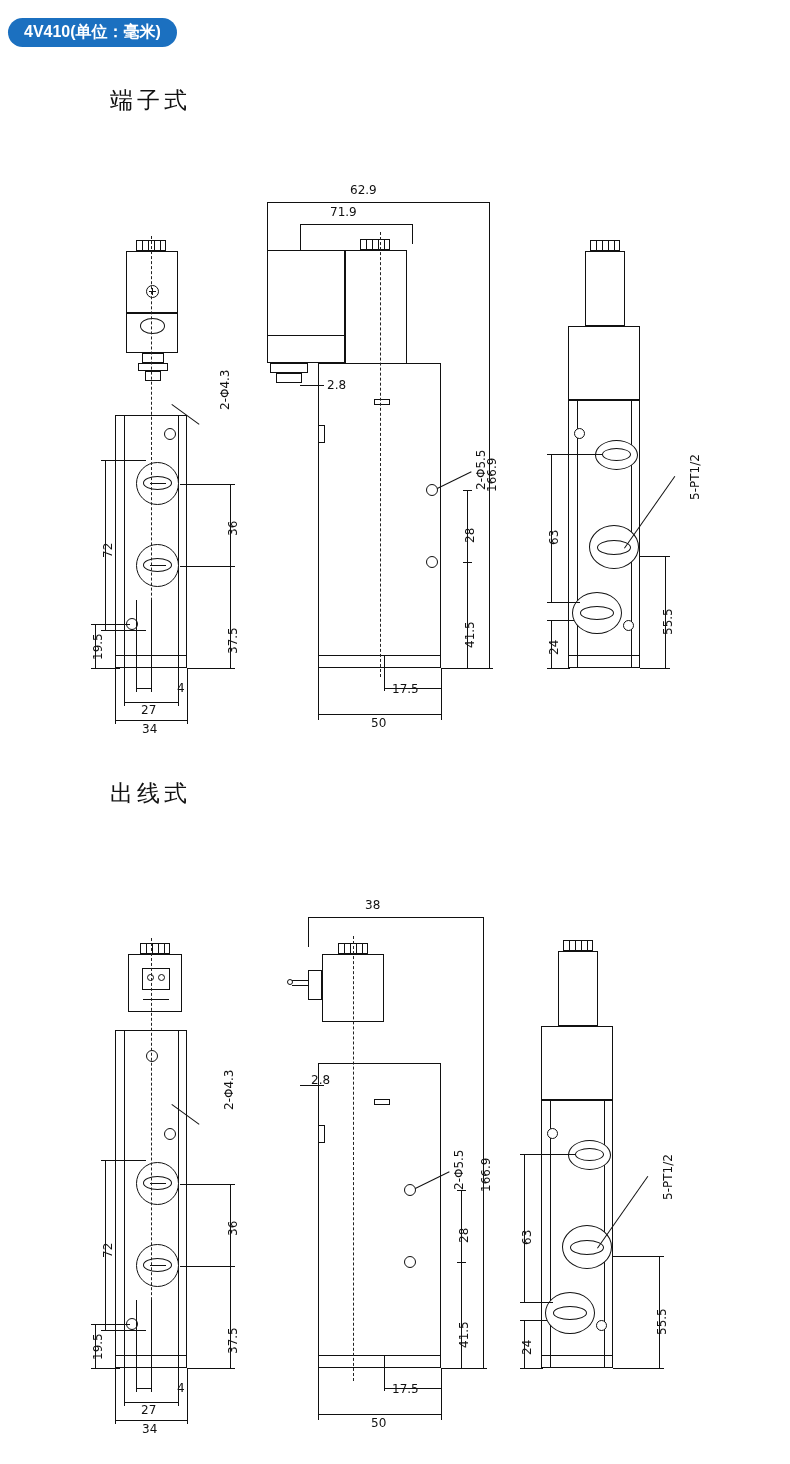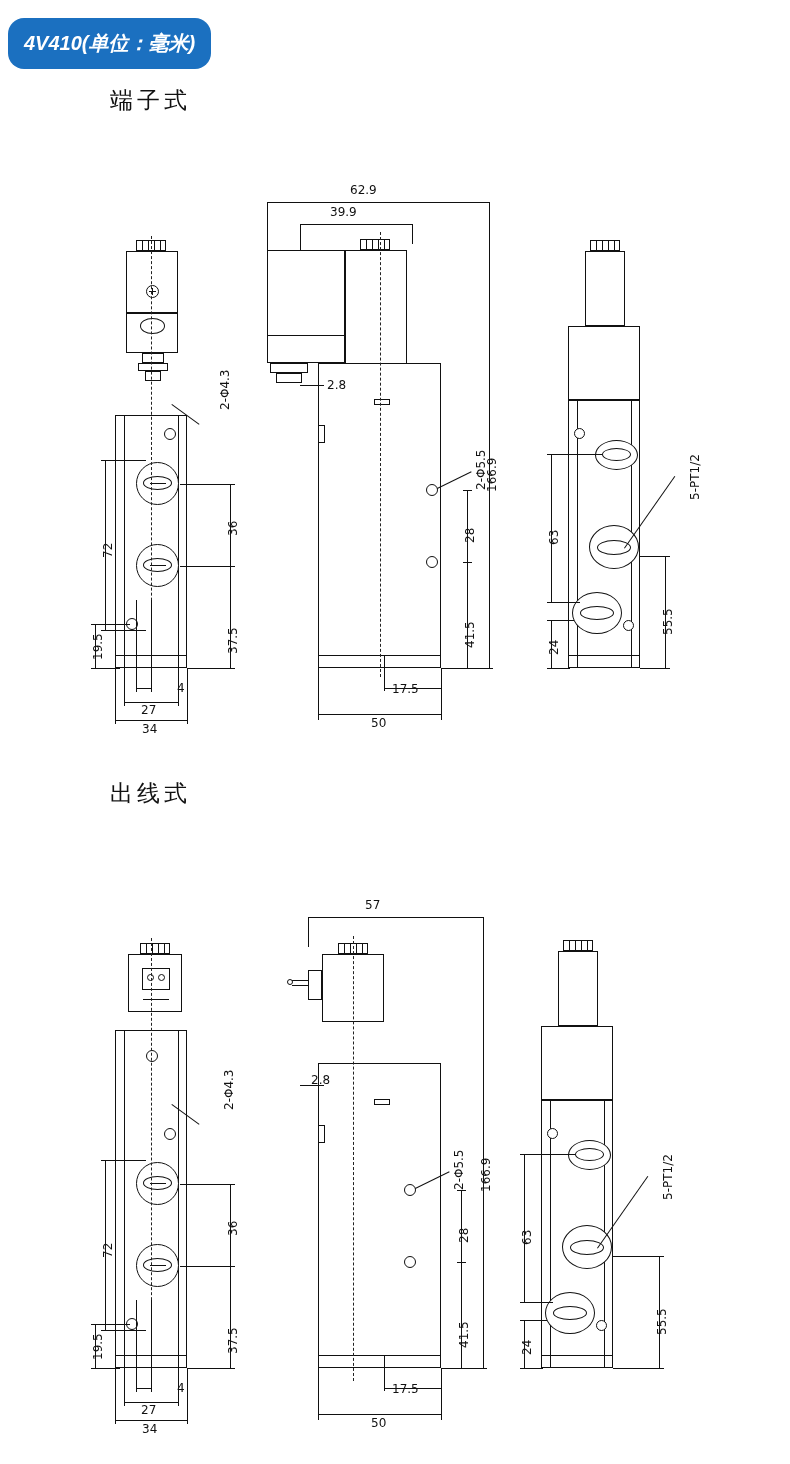--- a/index.html
+++ b/index.html
@@ -1,22 +1,21 @@
 <!DOCTYPE html>
 <html><head>
 <meta charset="utf-8">
 <style>
   html,body{margin:0;padding:0;background:#ffffff;}
   body{width:790px;height:1464px;position:relative;font-family:"Liberation Sans",sans-serif;color:#111;}
   .badge{
     position:absolute;left:8px;top:18px;
-    background:#1b70c0;color:#fff;font-size:20px;font-weight:bold;
-    padding:12px 16px;border-radius:16px;white-space:nowrap;
+    background:#1b70c0;color:#fff;font-size:16px;font-weight:bold;
+    padding:4px 16px;border-radius:16px;white-space:nowrap;
     font-family:"Liberation Sans",sans-serif;
-    font-style:italic;
   }
   .section-title{
     position:absolute;font-size:23px;letter-spacing:4px;color:#111;
     font-family:"DejaVu Sans",sans-serif;white-space:nowrap;
   }
   .blk{position:absolute;}
   .ln{position:absolute;background:#111;}
   .h{height:1px;}
   .v{width:1px;}
   .dash-v{position:absolute;width:0;border-left:1px dashed #222;}
@@ -119,21 +118,21 @@
   <div>
 
     <div class="ln h" style="left:267px;top:202px;width:222px;"></div>
     <div class="ln v" style="left:267px;top:202px;height:158px;"></div>
     <div class="ln v" style="left:489px;top:202px;height:450px;"></div>
     <div class="lbl" style="left:350px;top:183px;">62.9</div>
 
     <div class="ln h" style="left:300px;top:224px;width:112px;"></div>
     <div class="ln v" style="left:300px;top:224px;height:26px;"></div>
     <div class="ln v" style="left:412px;top:224px;height:20px;"></div>
-    <div class="lbl" style="left:330px;top:205px;">39.9</div>
+    <div class="lbl" style="left:330px;top:205px;">71.9</div>
 
     <div class="rect" style="left:360px;top:239px;width:30px;height:11px;"></div>
     <div class="ln v" style="left:366px;top:240px;height:9px;"></div>
     <div class="ln v" style="left:372px;top:240px;height:9px;"></div>
     <div class="ln v" style="left:378px;top:240px;height:9px;"></div>
     <div class="ln v" style="left:384px;top:240px;height:9px;"></div>
 
     <div class="rect" style="left:345px;top:250px;width:62px;height:130px;"></div>
 
     <div class="rect" style="left:267px;top:250px;width:78px;height:113px;"></div>
@@ -301,21 +300,21 @@
     <div class="ln v" style="left:115px;top:1368px;height:56px;"></div>
     <div class="ln v" style="left:187px;top:1368px;height:56px;"></div>
     <div class="ln h" style="left:115px;top:1420px;width:73px;"></div>
     <div class="lbl" style="left:142px;top:1422px;">34</div>
   </div>
 
   <div>
     <div class="ln h" style="left:308px;top:917px;width:175px;"></div>
     <div class="ln v" style="left:308px;top:917px;height:30px;"></div>
     <div class="ln v" style="left:483px;top:917px;height:450px;"></div>
-    <div class="lbl" style="left:365px;top:898px;">57</div>
+    <div class="lbl" style="left:365px;top:898px;">38</div>
 
     <div class="rect" style="left:338px;top:943px;width:30px;height:11px;"></div>
     <div class="ln v" style="left:344px;top:944px;height:9px;"></div>
     <div class="ln v" style="left:350px;top:944px;height:9px;"></div>
     <div class="ln v" style="left:356px;top:944px;height:9px;"></div>
     <div class="ln v" style="left:362px;top:944px;height:9px;"></div>
     <div class="rect" style="left:322px;top:954px;width:62px;height:68px;"></div>
     <div class="rect" style="left:308px;top:970px;width:14px;height:30px;"></div>
     <div class="ln h" style="left:292px;top:980px;width:17px;"></div>
     <div class="ln h" style="left:292px;top:985px;width:17px;"></div>

